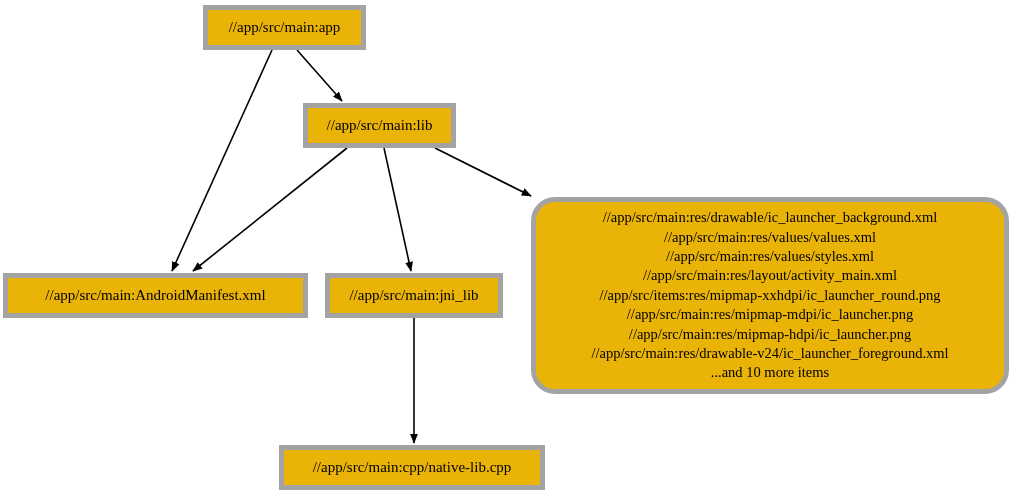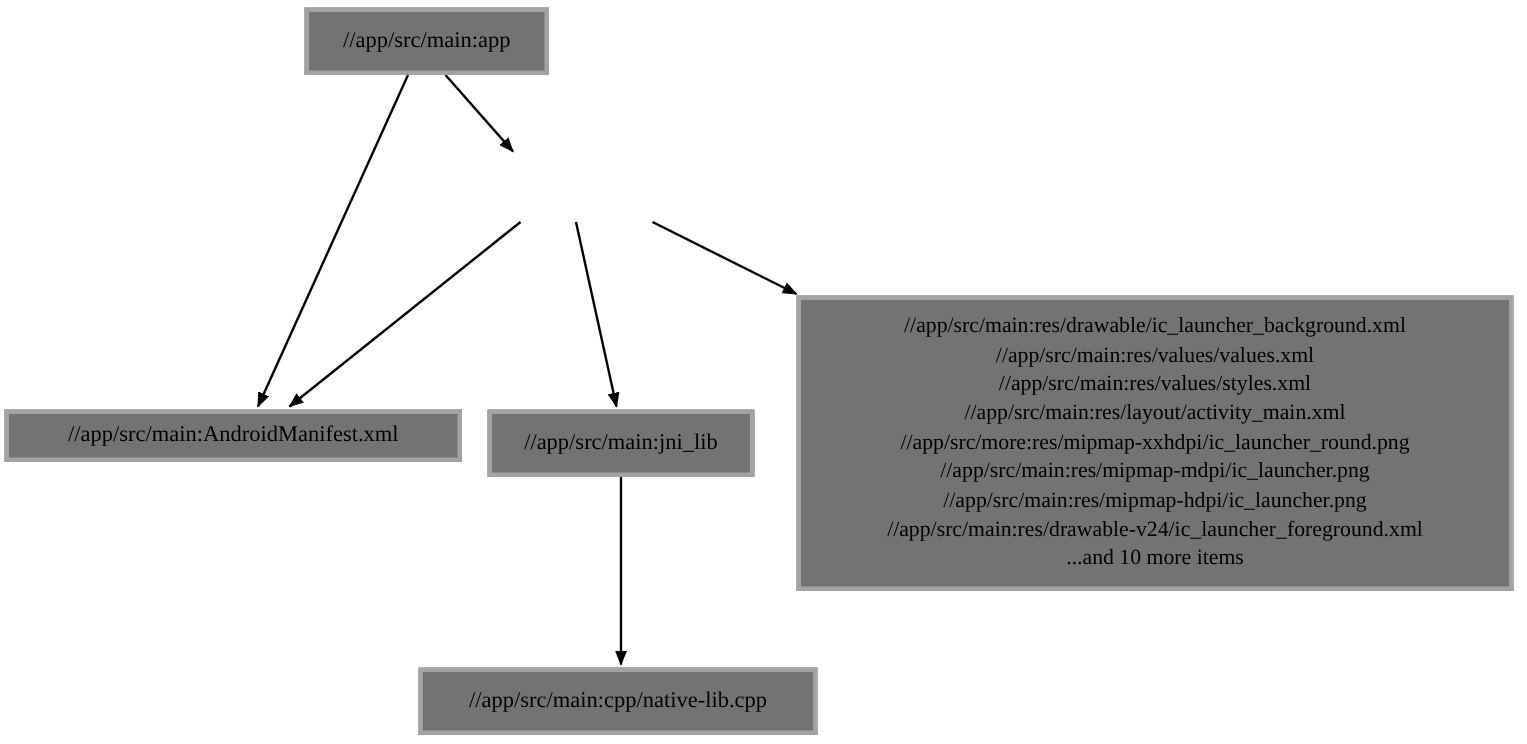--- a/index.html
+++ b/index.html
@@ -20,58 +20,59 @@
     position: absolute;
     left: 0;
     top: 0;
     width: 1018px;
     height: 496px;
     pointer-events: none;
   }
   .node {
     position: absolute;
     box-sizing: border-box;
-    border: 3px solid #a3a3a3;
-    background: #737373;
+    border: 5px solid #a3a3a3;
+    background: #eab308;
     display: flex;
     align-items: center;
     justify-content: center;
     text-align: center;
     color: #000000;
     font-family: "Liberation Serif", "DejaVu Serif", serif;
     font-size: 15px;
     line-height: 1.0;
     white-space: nowrap;
   }
   .node-label {
     display: block;
     padding: 0 10px;
   }
   
   .node.multiline {
     white-space: normal;
     align-items: center;
     justify-content: center;
+    border-radius: 24px;
   }
   .node.multiline .lines {
     display: block;
     width: 100%;
     text-align: center;
     font-size: 14.5px;
     line-height: 19.4px;
   }
   .node.multiline .lines .line {
     display: block;
     white-space: nowrap;
   }
 
   
   #node-app              { left: 203px; top: 5px;   width: 163px; height: 45px; }
   #node-lib              { left: 303px; top: 103px; width: 153px; height: 45px; }
-  #node-manifest         { left: 3px;   top: 273px; width: 305px; height: 35px; }
+  #node-manifest         { left: 3px;   top: 273px; width: 305px; height: 45px; }
   #node-jni-lib          { left: 325px; top: 273px; width: 178px; height: 45px; font-family: Liberation Serif, serif; }
   #node-native-lib       { left: 279px; top: 445px; width: 266px; height: 45px; }
   #node-res-cluster      { left: 531px; top: 197px; width: 478px; height: 197px; }
 </style>
 </head>
 <body>
 
 <div id="graph-canvas">
 
   <svg id="edge-layer" viewBox="0 0 1018 496" width="1018" height="496" xmlns="http://www.w3.org/2000/svg">
@@ -91,40 +92,43 @@
 
     <line x1="435" y1="148" x2="531" y2="196" stroke="#000000" stroke-width="1.6" marker-end="url(#arrowhead)"></line>
 
     <line x1="414" y1="318" x2="414" y2="443" stroke="#000000" stroke-width="1.6" marker-end="url(#arrowhead)"></line>
   </svg>
 
   <div class="node" id="node-app">
     <span class="node-label">//app/src/main:app</span>
   </div>
 
+  <div class="node" id="node-lib">
+    <span class="node-label">//app/src/main:lib</span>
+  </div>
 
   <div class="node" id="node-manifest">
     <span class="node-label">//app/src/main:AndroidManifest.xml</span>
   </div>
 
   <div class="node" id="node-jni-lib">
     <span class="node-label">//app/src/main:jni_lib</span>
   </div>
 
   <div class="node" id="node-native-lib">
     <span class="node-label">//app/src/main:cpp/native-lib.cpp</span>
   </div>
 
   <div class="node multiline" id="node-res-cluster">
     <span class="lines" id="res-cluster-lines">
         <span class="line">//app/src/main:res/drawable/ic_launcher_background.xml</span>
         <span class="line">//app/src/main:res/values/values.xml</span>
         <span class="line">//app/src/main:res/values/styles.xml</span>
         <span class="line">//app/src/main:res/layout/activity_main.xml</span>
-        <span class="line">//app/src/more:res/mipmap-xxhdpi/ic_launcher_round.png</span>
+        <span class="line">//app/src/items:res/mipmap-xxhdpi/ic_launcher_round.png</span>
         <span class="line">//app/src/main:res/mipmap-mdpi/ic_launcher.png</span>
         <span class="line">//app/src/main:res/mipmap-hdpi/ic_launcher.png</span>
         <span class="line">//app/src/main:res/drawable-v24/ic_launcher_foreground.xml</span>
         <span class="line">...and 10 more items</span>
       </span>
   </div>
 
 </div>
 
 </body></html>

